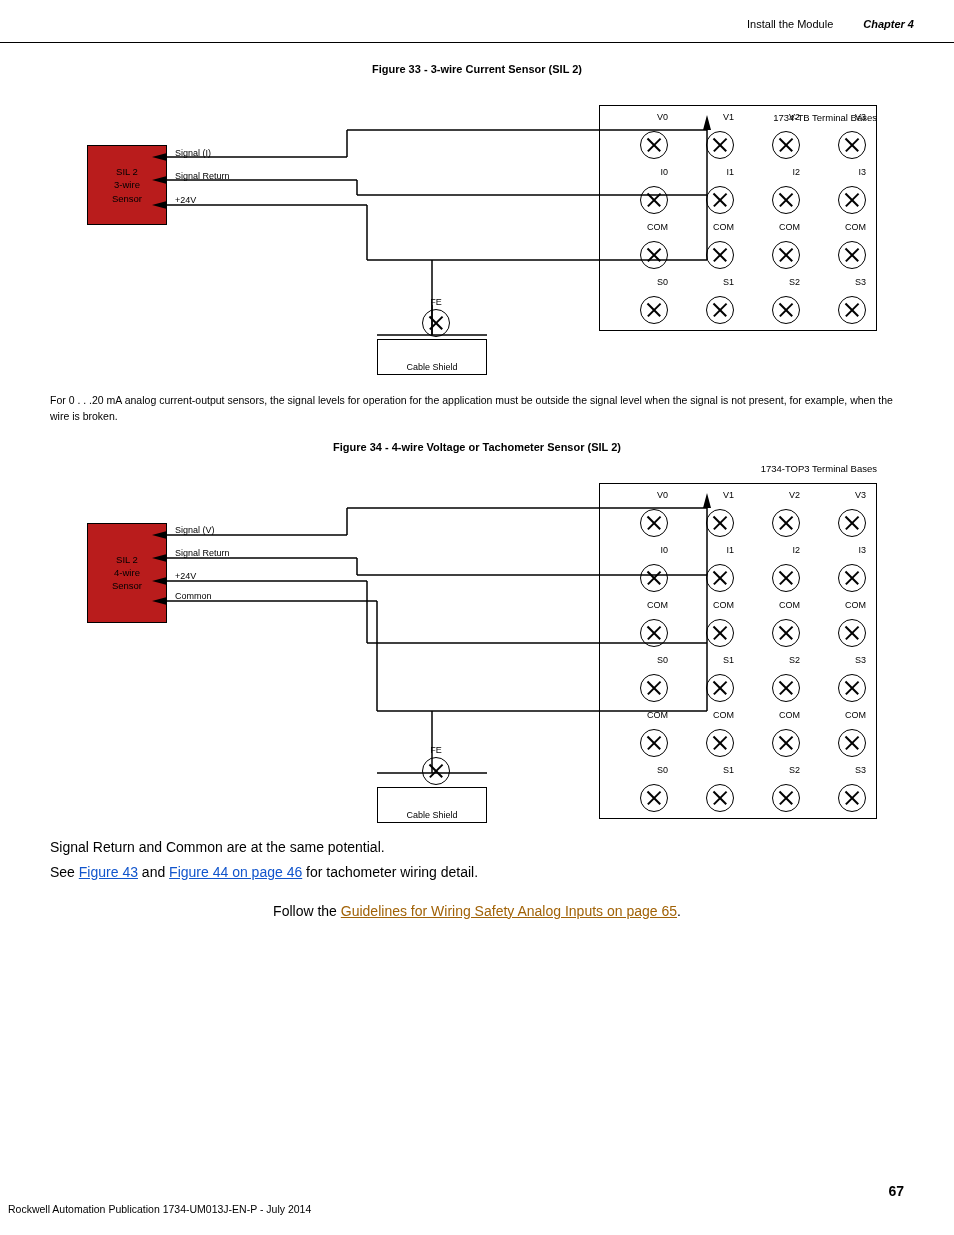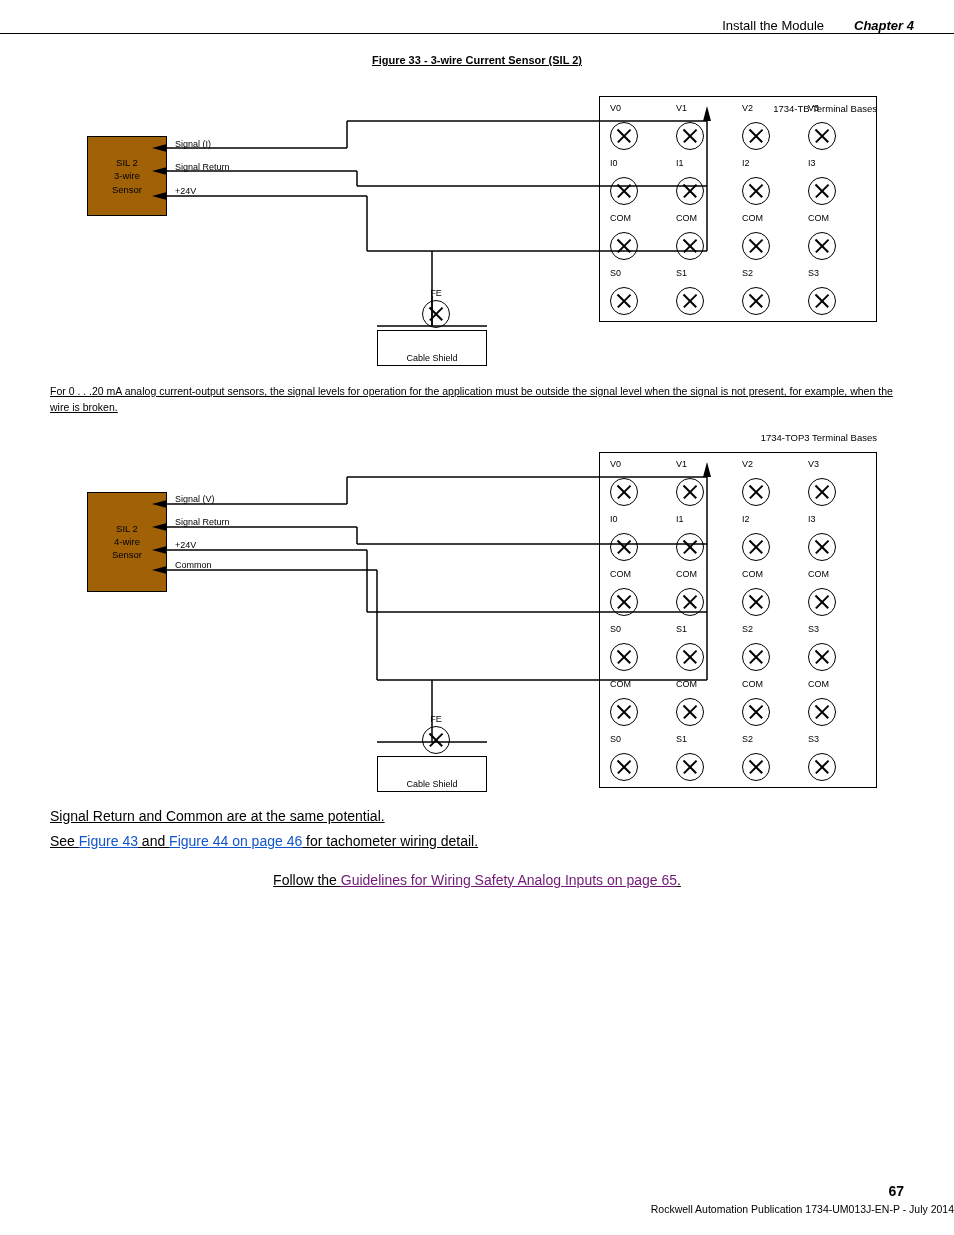--- a/index.html
+++ b/index.html
@@ -9,45 +9,44 @@
       background: #fff;
       font-family: Arial, Helvetica, sans-serif;
       font-size: 11px;
       color: #000;
       position: relative;
     }
 
     .page-header {
       display: flex;
       justify-content: flex-end;
-      padding: 18px 40px 0 40px;
+      padding: 18px 40px 12px 40px;
       border-bottom: 1.5px solid #000;
-      font-size: 13px;
+      font-size: 11px;
     }
     .page-header-right {
       display: flex;
       gap: 30px;
     }
 
     .page-content {
       padding: 20px 50px 20px 50px;
-      text-decoration: underline;
     }
 
     .figure-title {
       text-align: center;
       font-weight: bold;
       font-size: 11px;
       margin-bottom: 10px;
     }
 
     .sensor-box {
       position: absolute;
       border: 1.5px solid #000;
-      background: #a16207;
+      background: #b91c1c;
       font-size: 9.5px;
       text-align: center;
       display: flex;
       align-items: center;
       justify-content: center;
       flex-direction: column;
       line-height: 1.4;
     }
 
     
@@ -96,21 +95,21 @@
       line-height: 1.5;
       margin: 8px 0 16px 0;
     }
 
     .follow-text {
       text-align: center;
       font-size: 14px;
       margin: 20px 0 10px 0;
     }
     .follow-text a {
-      color: #701a75;
+      color: #a16207;
       text-decoration: underline;
     }
 
     .note-text {
       font-size: 14px;
       line-height: 1.5;
       margin-bottom: 4px;
     }
     .note-text a {
       color: #1155CC;
@@ -128,21 +127,21 @@
     
     #fig2 {
       position: relative;
       width: 820px;
       height: 370px;
       margin: 0 auto 4px auto;
     }
     .tb-col {
       display: flex;
       flex-direction: column;
-      align-items: flex-start;
+      align-items: flex-end;
       gap: 8px;
     }
   </style>
 </head>
 <body>
 
 <div class="page-header">
   <div class="page-header-right">
     <span>Install the Module</span>
     <span style="font-weight:bold;font-style:italic;">Chapter 4</span>
@@ -246,20 +245,21 @@
       <polygon points="636,45 640,30 644,45" fill="#000"></polygon>
 
       <line x1="365" y1="175" x2="365" y2="250" stroke="#000" stroke-width="1.5"></line>
       <line x1="310" y1="250" x2="420" y2="250" stroke="#000" stroke-width="1.5"></line>
       <line x1="365" y1="220" x2="365" y2="250" stroke="#000" stroke-width="1.5"></line>
     </svg>
   </div>
 
   <div class="paragraph-text">For 0 . . .20 mA analog current-output sensors, the signal levels for operation for the application must be outside the signal level when the signal is not present, for example, when the wire is broken.</div>
 
+  <div class="figure-title">Figure 34 - 4-wire Voltage or Tachometer Sensor (SIL 2)</div>
 
   <div id="fig2">
 
     <div style="position:absolute; top:0; right:10px; font-size:9.5px; font-weight:normal;">1734-TOP3 Terminal Bases</div>
 
     <div class="sensor-box" style="left:20px; top:60px; width:80px; height:100px;">
       <span>SIL 2</span>
       <span>4-wire</span>
       <span>Sensor</span>
     </div>
@@ -376,16 +376,16 @@
   <div class="note-text">
     <span>See </span><a href="#">Figure 43</a><span> and </span><a href="#">Figure 44 on page 46</a><span> for tachometer wiring detail.</span>
   </div>
 
   <div class="follow-text">
     <span>Follow the </span><a href="#">Guidelines for Wiring Safety Analog Inputs on page 65</a><span>.</span>
   </div>
 
 </div>
 
-<div style="position:absolute; bottom:20px; left:8px; right:0; display:flex; justify-content:flex-end; font-size:10.5px;">
+<div style="position:absolute; bottom:20px; left:8px; right:0; display:flex; justify-content:flex-start; font-size:10.5px;">
   <span>Rockwell Automation Publication 1734-UM013J-EN-P - July 2014</span>
 </div>
 <div style="position:absolute; bottom:36px; right:50px; font-size:14px; font-weight:bold;">67</div>
 
 </body></html>

